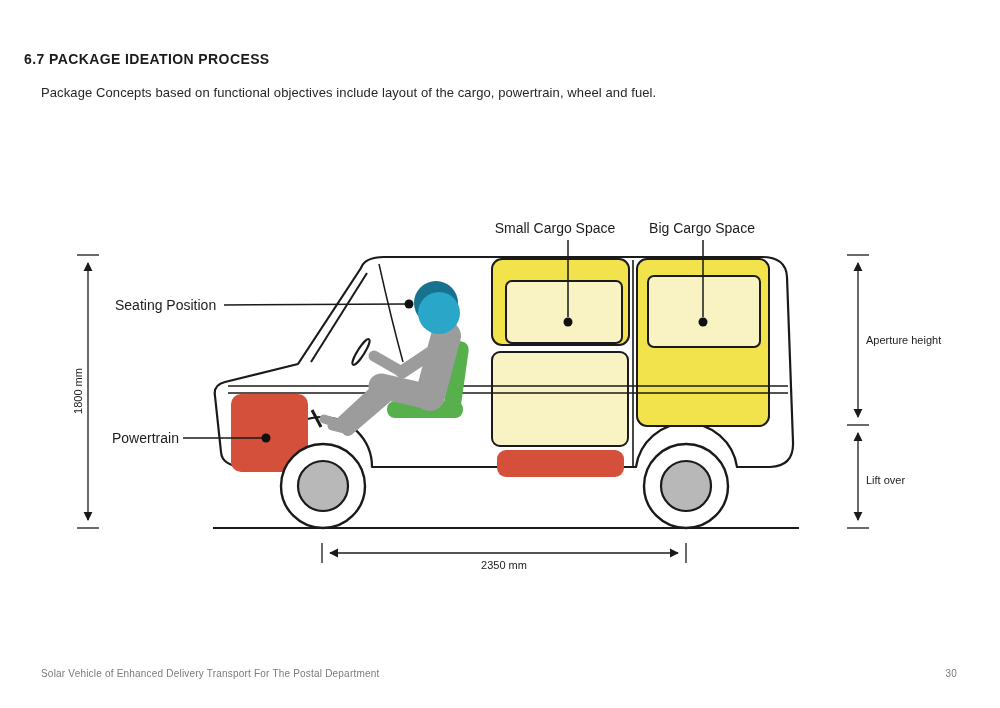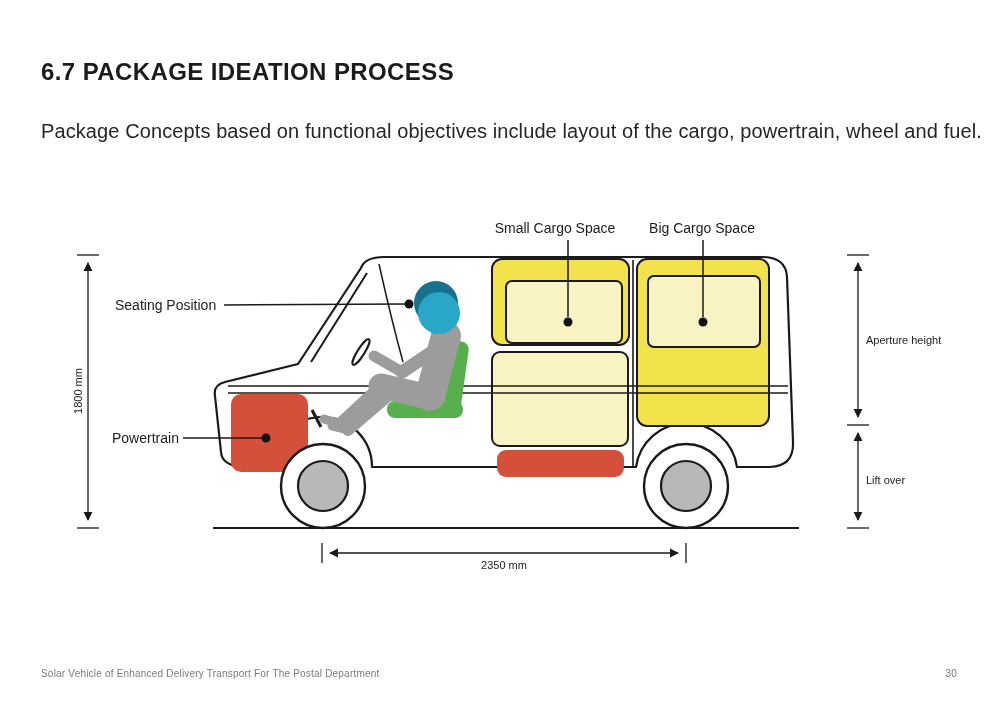--- a/index.html
+++ b/index.html
@@ -1,26 +1,26 @@
 <!DOCTYPE html>
 <html><head>
 <meta charset="utf-8">
 <style>
   html,body{margin:0;padding:0;}
   body{
     width:1000px;height:708px;position:relative;background:#ffffff;
     font-family:"Liberation Sans", sans-serif;color:#1c1c1c;overflow:hidden;
   }
   .page-title{
-    position:absolute;left:41px;top:42px;
-    font-size:24px;font-weight:700;letter-spacing:0.4px;color:#1b1b1b;
+    position:absolute;left:24px;top:42px;
+    font-size:14px;font-weight:700;letter-spacing:0.4px;color:#1b1b1b;
   }
   .page-subtitle{
-    position:absolute;left:41px;top:100px;
-    font-size:20px;color:#262626;letter-spacing:0.1px;
+    position:absolute;left:41px;top:72px;
+    font-size:13px;color:#262626;letter-spacing:0.1px;
   }
   .footer{
     position:absolute;left:41px;right:43px;top:668px;
     display:flex;justify-content:space-between;align-items:center;
     font-size:10px;color:#7a7a7a;letter-spacing:0.2px;
   }
   .diagram-wrap{position:absolute;left:0;top:0;width:1000px;height:708px;}
   svg{display:block;}
   svg text{fill:#1c1c1c;font-family:"Liberation Sans", sans-serif;}
   .lbl{font-size:14px;}

